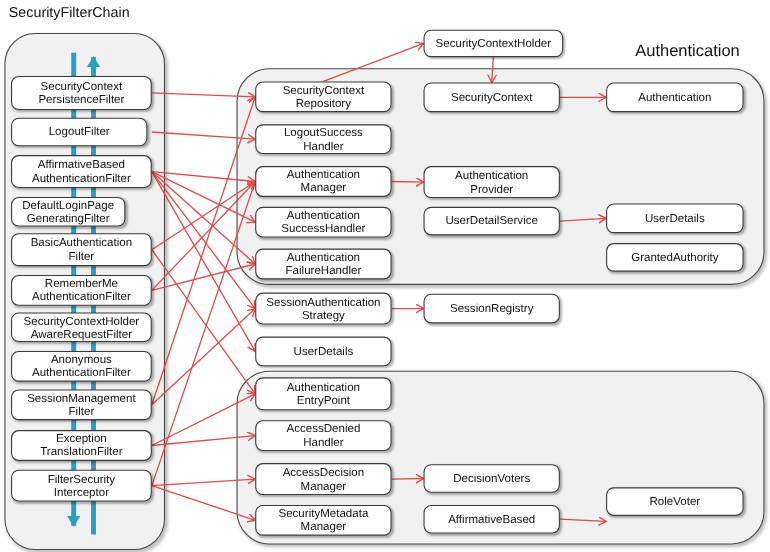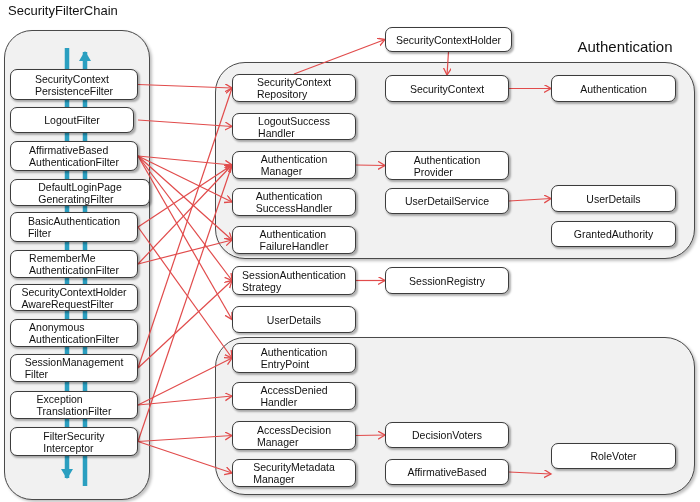--- a/index.html
+++ b/index.html
@@ -4,21 +4,21 @@
 <style>
   html,body{margin:0;padding:0;background:#fff;}
   .stage{position:relative;width:700px;height:502px;background:#fff;overflow:hidden;
          font-family:"Liberation Sans",sans-serif;}
   .container{position:absolute;background:#f1f1f1;border:1.5px solid #4a4a4a;
              box-shadow:2px 2px 3px rgba(0,0,0,0.25);z-index:0;}
   .container.chain{border-radius:28px;}
   .container.group{border-radius:30px;}
   .node{position:absolute;background:#fff;border:1px solid #3c3c3c;border-radius:7px;
         box-shadow:1.5px 1.5px 2px rgba(0,0,0,0.3);display:flex;align-items:center;
-        justify-content:center;text-align:left;font-size:10.5px;line-height:12px;
+        justify-content:center;text-align:center;font-size:10.5px;line-height:12px;
         color:#111;white-space:pre-line;z-index:2;padding:1px 2px;box-sizing:border-box;}
   .diagram-title{position:absolute;left:8px;top:3px;font-size:13px;color:#111;z-index:2;}
   .section-title{position:absolute;font-size:15px;color:#111;z-index:2;width:130px;text-align:center;}
   .section-title.auth{left:560px;top:38px;}
   .section-title.authz{left:560px;top:311px;}
   #edge-layer{position:absolute;left:0;top:0;width:700px;height:502px;z-index:1;pointer-events:none;}
 </style>
 </head>
 <body>
 
@@ -68,21 +68,21 @@
       <line x1="356" y1="280.5" x2="385" y2="280.5" stroke="#e14b4b" stroke-width="1.2" marker-end="url(#arrow-red)"></line>
       <line x1="356" y1="435.5" x2="385" y2="435" stroke="#e14b4b" stroke-width="1.2" marker-end="url(#arrow-red)"></line>
       <line x1="509" y1="472" x2="551" y2="474" stroke="#e14b4b" stroke-width="1.2" marker-end="url(#arrow-red)"></line>
     </svg>
 
   <div class="node" id="n-scpf" style="left:10px;top:69px;width:128px;height:31px">SecurityContext
 PersistenceFilter</div>
   <div class="node" id="n-lgf" style="left:10px;top:107px;width:124px;height:26px">LogoutFilter</div>
   <div class="node" id="n-upaf" style="left:10px;top:141px;width:128px;height:30px">AffirmativeBased
 AuthenticationFilter</div>
-  <div class="node" id="n-dlpgf" style="left:10px;top:179px;width:140px;height:27px">DefaultLoginPage
+  <div class="node" id="n-dlpgf" style="left:10px;top:179px;width:104px;height:27px">DefaultLoginPage
 GeneratingFilter</div>
   <div class="node" id="n-basicf" style="left:10px;top:212px;width:128px;height:30px">BasicAuthentication
 Filter</div>
   <div class="node" id="n-rmaf" style="left:10px;top:250px;width:128px;height:28px">RememberMe
 AuthenticationFilter</div>
   <div class="node" id="n-schar" style="left:10px;top:284px;width:128px;height:27px">SecurityContextHolder
 AwareRequestFilter</div>
   <div class="node" id="n-anon" style="left:10px;top:319px;width:128px;height:28px">Anonymous
 AuthenticationFilter</div>
   <div class="node" id="n-smf" style="left:10px;top:354px;width:128px;height:28px">SessionManagement

